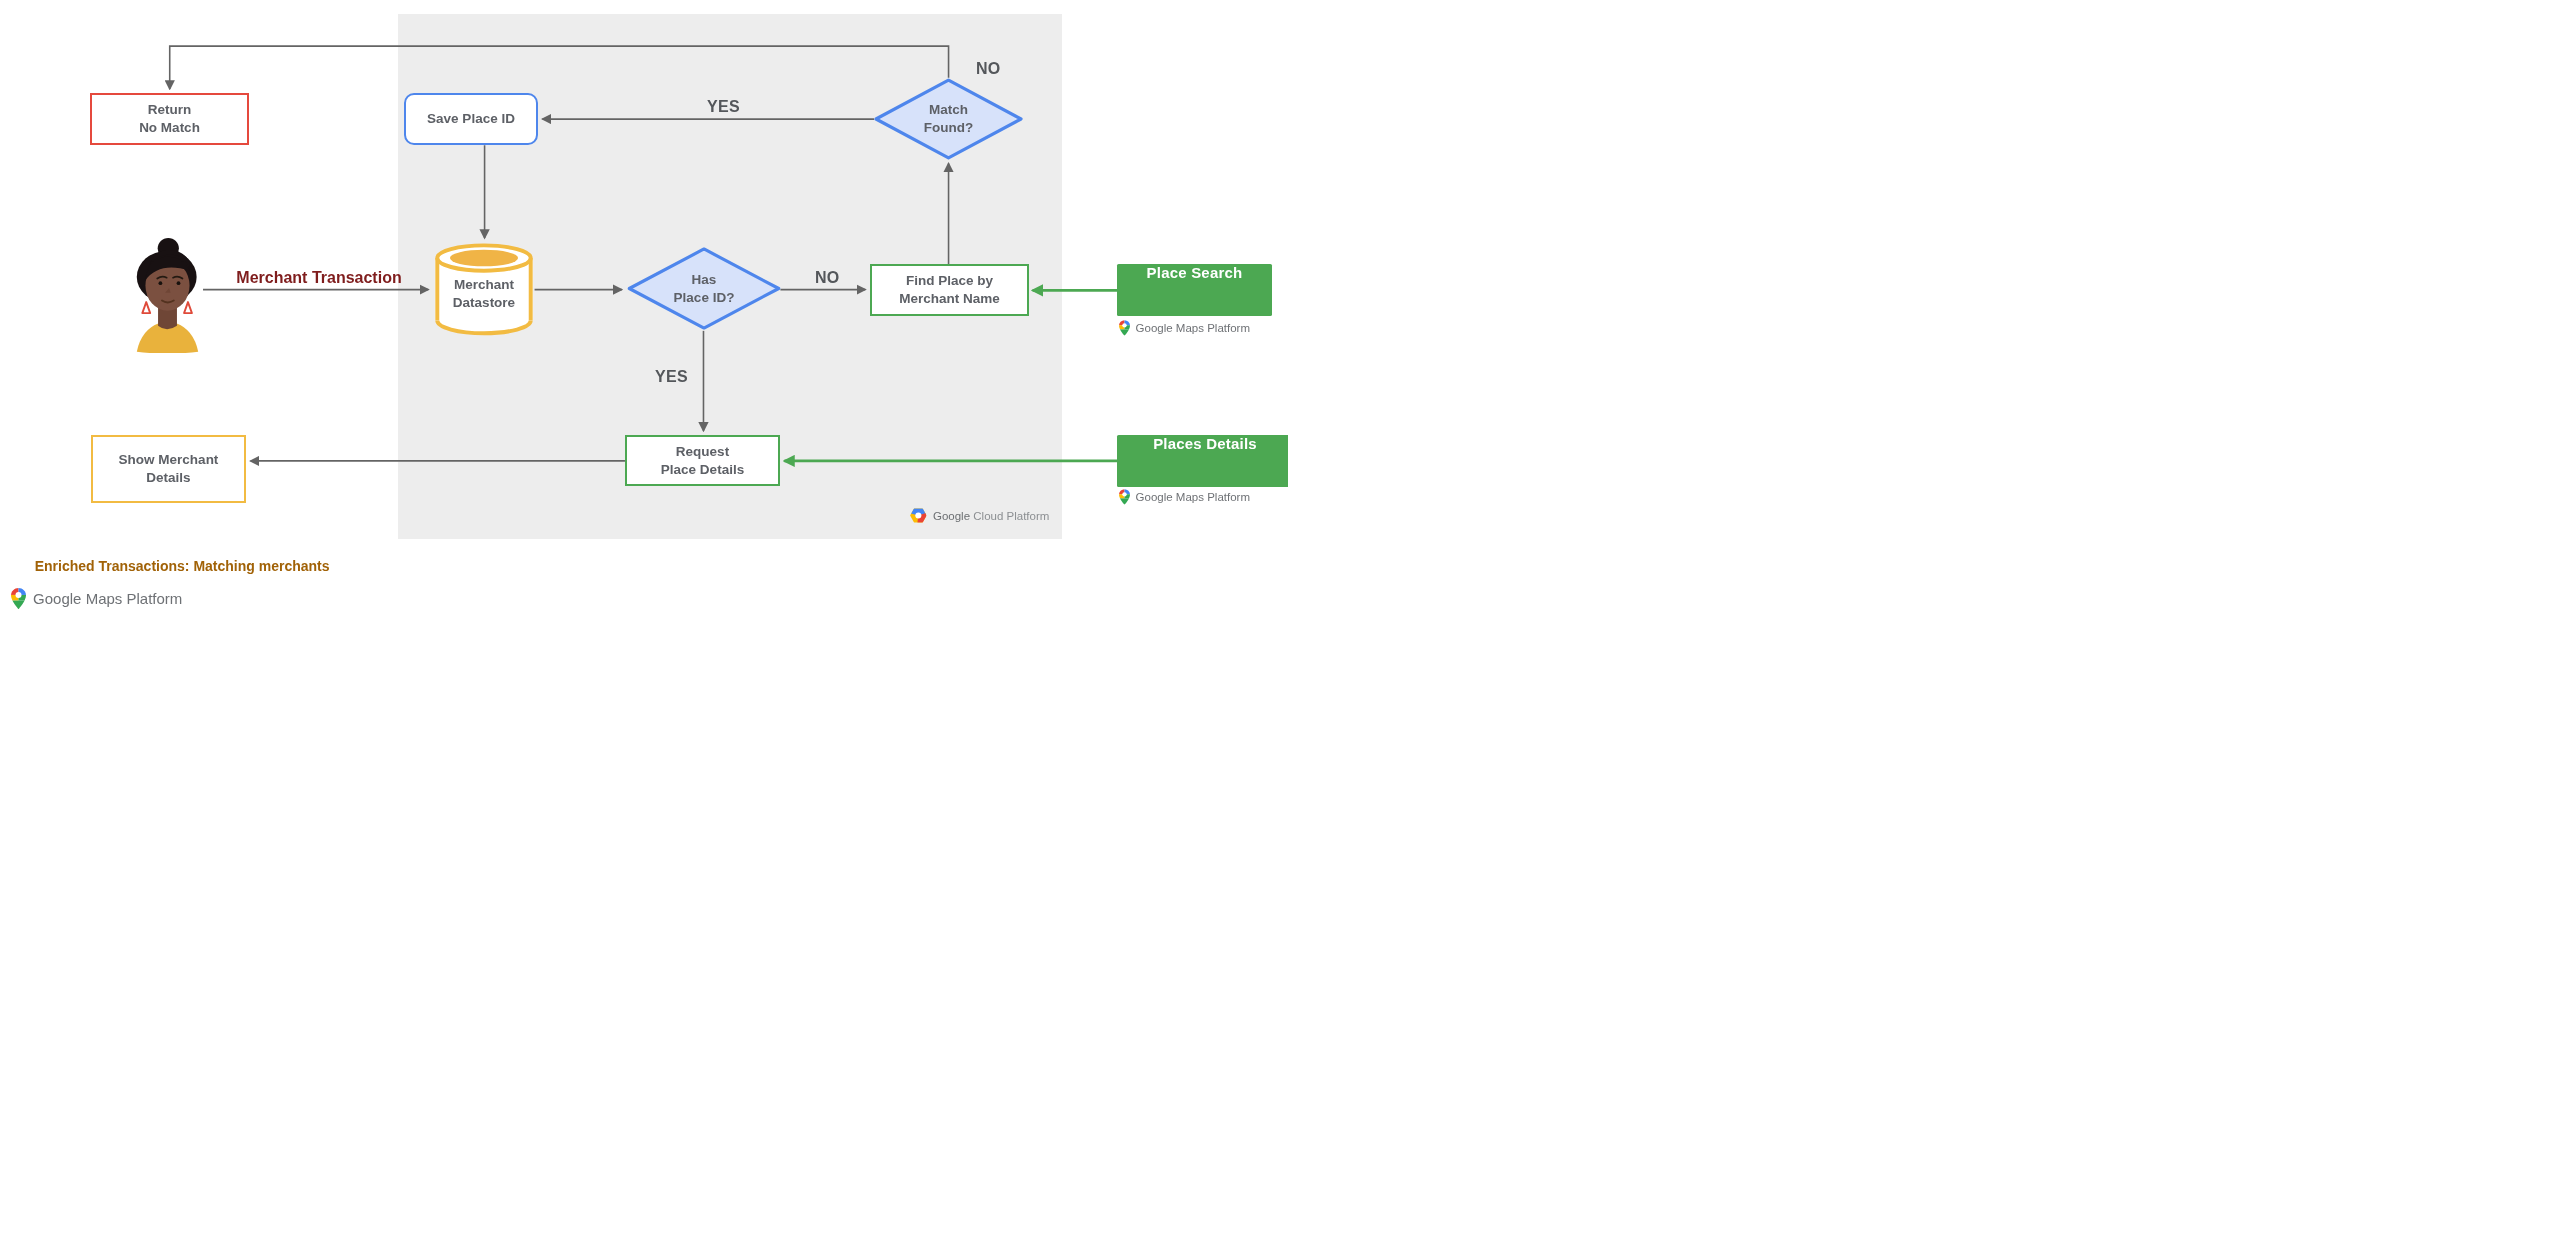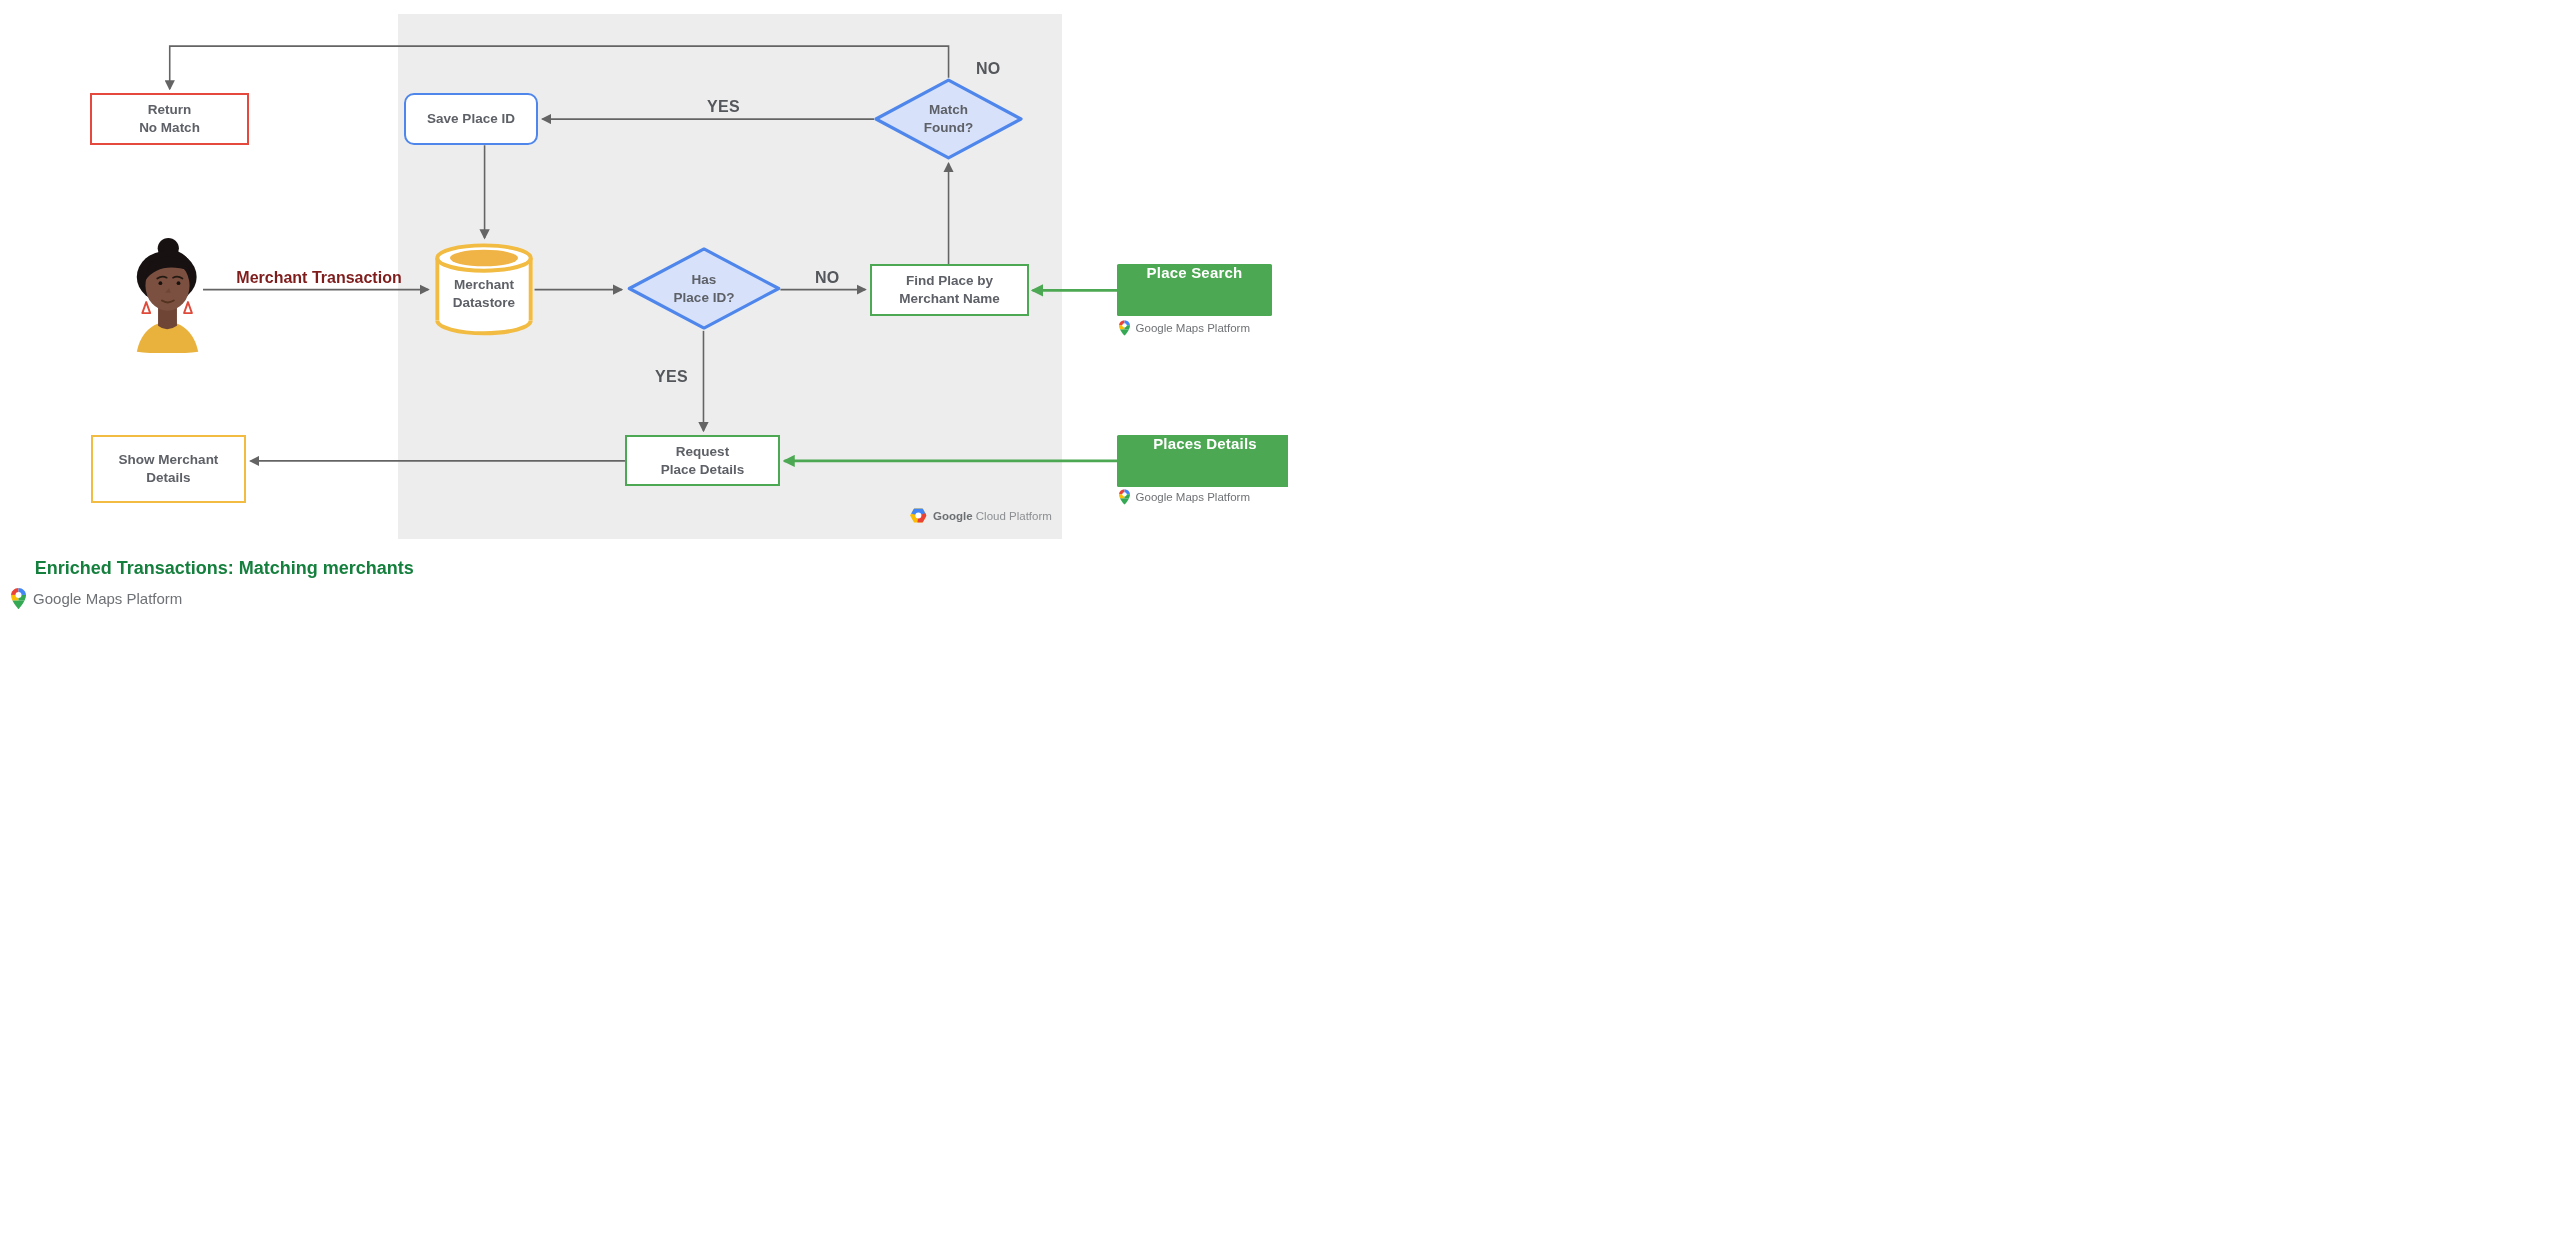--- a/index.html
+++ b/index.html
@@ -32,24 +32,24 @@
 
   .edge-label{position:absolute;z-index:4;font-weight:700;font-size:16px;color:#54575B;letter-spacing:0.3px;}
   .flow-label{position:absolute;z-index:4;font-weight:700;font-size:16px;color:#7f1d1d;}
 
   .logo-row{position:absolute;z-index:3;display:flex;align-items:center;gap:5.6px;
             font-size:11.5px;color:#76797C;white-space:nowrap;}
   .logo-row .gname{color:#6E7175;font-weight:500;}
 
   .gcp-row{position:absolute;left:910px;top:508px;z-index:3;display:flex;align-items:center;gap:6.3px;
            font-size:11.5px;white-space:nowrap;}
-  .gcp-row .g1{color:#6C6F72;font-weight:700;}
+  .gcp-row .g1{color:#6C6F72;font-weight:400;}
   .gcp-row .g2{color:#8C8F92;font-weight:400;}
 
-  .title{position:absolute;left:8.7px;top:558px;z-index:3;font-size:18px;font-weight:700;color:#15803d;padding-left:26px;}
+  .title{position:absolute;left:8.7px;top:558px;z-index:3;font-size:14px;font-weight:700;color:#a16207;padding-left:26px;}
   .brand{position:absolute;left:11px;top:588px;z-index:3;display:flex;align-items:center;gap:7.1px;
          font-size:15px;color:#76797C;white-space:nowrap;}
   .brand .gname{color:#6E7175;font-weight:500;}
 
   .avatar{position:absolute;left:136px;top:237px;z-index:3;}
 </style>
 </head>
 <body>
 
 <div class="stage">

